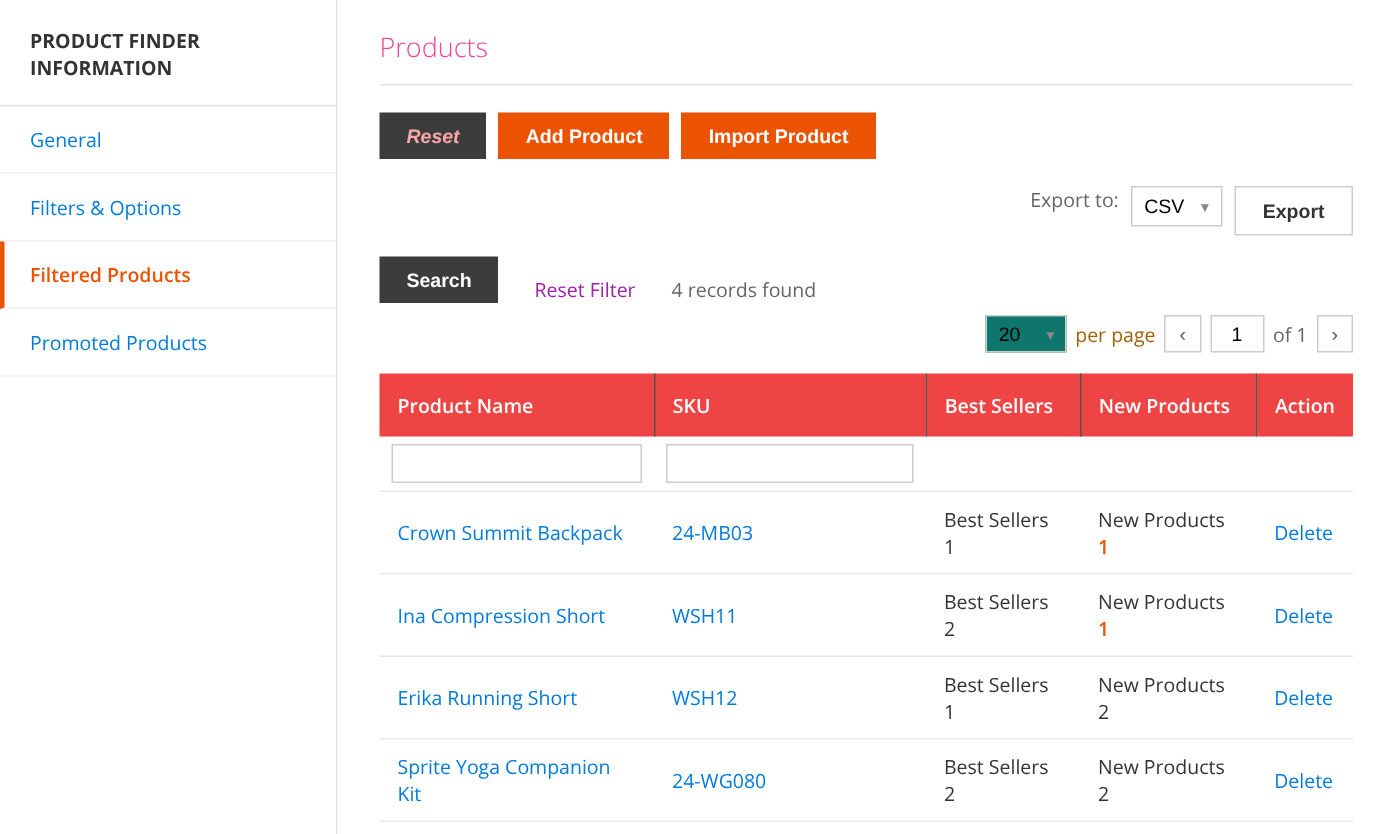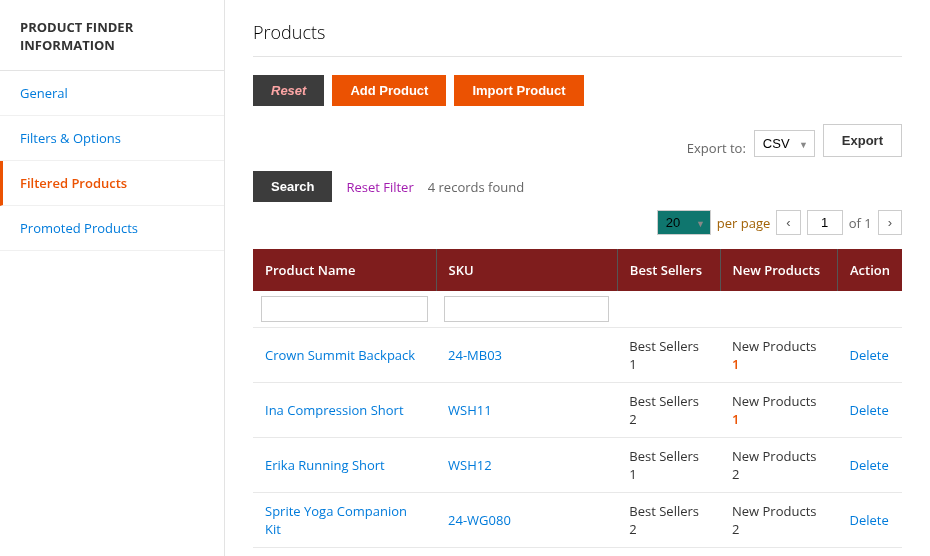--- a/index.html
+++ b/index.html
@@ -41,21 +41,21 @@
     
     .main {
       flex: 1;
       padding: 20px 28px;
       background: #fff;
     }
 
     .page-title {
       font-size: 18px;
       font-weight: 300;
-      color: #000000;
+      color: #ec4899;
       margin-bottom: 12px;
       padding-bottom: 12px;
       border-bottom: 1px solid #e3e3e3;
     }
 
     
     .btn {
       display: inline-block;
       padding: 8px 18px;
       font-size: 13px;
@@ -66,21 +66,21 @@
     }
     .btn-reset { background: #3c3c3c; color: #fca5a5; font-style: italic; }
     .btn-add { background: #eb5202; color: #fff; }
     .btn-import { background: #eb5202; color: #fff; }
     .btn-export { background: #fff; color: #333; border: 1px solid #ccc; }
     .btn-search { background: #3c3c3c; color: #fff; }
 
     .actions-row { margin: 18px 0 18px 0; display: flex; gap: 8px; align-items: center; }
 
     
-    .export-row { display: flex; align-items: flex-end; justify-content: flex-end; margin-bottom: 14px; gap: 8px; }
+    .export-row { display: flex; align-items: flex-start; justify-content: flex-end; margin-bottom: 14px; gap: 8px; }
     .export-label { color: #666; font-size: 13px; }
     .export-select {
       padding: 5px 8px;
       border: 1px solid #ccc;
       font-size: 13px;
       background: #fff;
       appearance: none;
       -webkit-appearance: none;
       padding-right: 24px;
       position: relative;
@@ -91,21 +91,21 @@
       font-size: 9px;
       position: absolute;
       right: 7px;
       top: 50%;
       transform: translateY(-50%);
       pointer-events: none;
       color: #888;
     }
 
     
-    .search-row { display: flex; align-items: center; gap: 14px; margin-bottom: 8px; }
+    .search-row { display: flex; align-items: flex-end; gap: 24px; margin-bottom: 8px; }
     .reset-filter-link { color: #a21caf; text-decoration: none; cursor: pointer; }
     .records-found { color: #666; font-size: 13px; }
 
     
     .pagination-row { display: flex; align-items: center; justify-content: flex-end; gap: 6px; margin-bottom: 14px; }
     .per-page-select-wrapper { position: relative; display: inline-block; }
     .per-page-select-wrapper::after {
       content: '▼';
       font-size: 9px;
       position: absolute;
@@ -136,21 +136,21 @@
       width: 36px;
       padding: 4px 5px;
       border: 1px solid #ccc;
       text-align: center;
       font-size: 13px;
     }
     .pag-of { color: #666; }
 
     
     table { width: 100%; border-collapse: collapse; margin-top: 0; }
-    thead tr { background: #7f1d1d; color: #fff; margin-left: 40px; }
+    thead tr { background: #ef4444; color: #fff; margin-left: 40px; }
     thead th {
       padding: 12px 12px;
       text-align: left;
       font-size: 13px;
       font-weight: 600;
       border-right: 1px solid #555;
     }
     thead th:last-child { border-right: none; }
 
     tbody tr { border-bottom: 1px solid #e8e8e8; }

